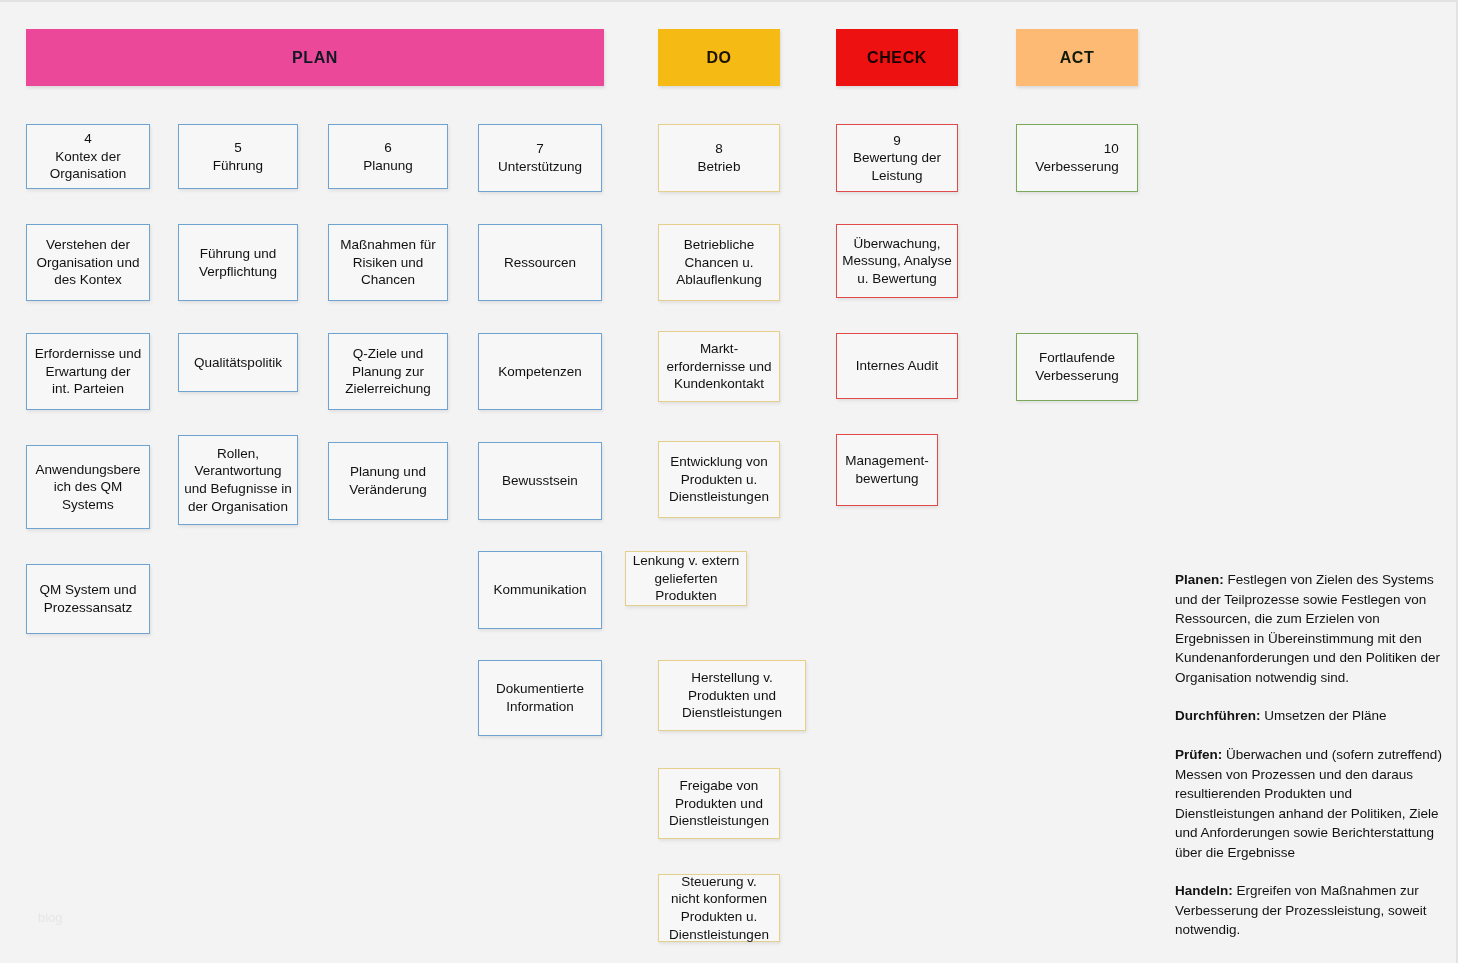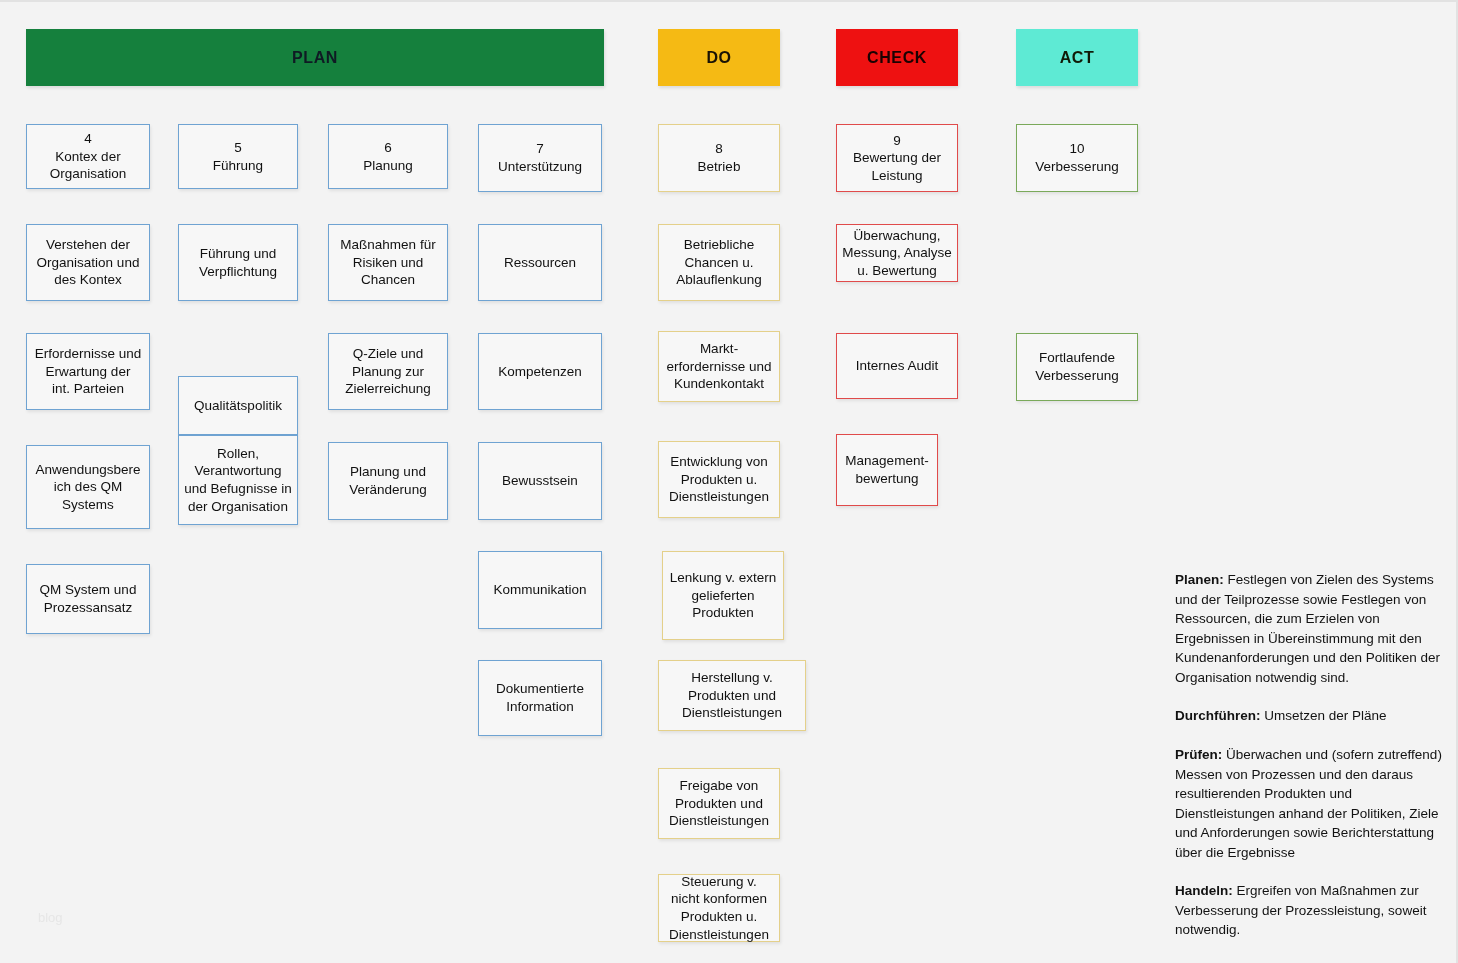--- a/index.html
+++ b/index.html
@@ -24,24 +24,24 @@
   .hdr {
     position: absolute;
     display: flex;
     align-items: center;
     justify-content: center;
     font-weight: bold;
     font-size: 16px;
     letter-spacing: 0.6px;
     box-shadow: 1px 2px 3px rgba(0,0,0,0.10);
   }
-  .hdr-plan  { left: 26px;   top: 27px; width: 578px; height: 57px; background: #15803d; color:#0f1a24; }
+  .hdr-plan  { left: 26px;   top: 27px; width: 578px; height: 57px; background: #ec4899; color:#0f1a24; }
   .hdr-do    { left: 658px;  top: 27px; width: 122px; height: 57px; background: #F5BA14; color:#191205; }
   .hdr-check { left: 836px;  top: 27px; width: 122px; height: 57px; background: #EE1111; color:#1b0202; }
-  .hdr-act   { left: 1016px; top: 27px; width: 122px; height: 57px; background: #5eead4; color:#101a07; }
+  .hdr-act   { left: 1016px; top: 27px; width: 122px; height: 57px; background: #fdba74; color:#101a07; }
 
   
   .cell {
     position: absolute;
     box-sizing: border-box;
     background: #f7f7f7;
     display: flex;
     align-items: center;
     justify-content: center;
     text-align: center;
@@ -101,21 +101,21 @@
   <div class="cell c-plan" style="left:26px;  top:562px; width:124px; height:70px;">QM System und
 Prozessansatz</div>
   <div class="cell c-plan" style="left:26px;  top:443px; width:124px; height:84px;">Anwendungsbere
 ich des QM
 Systems</div>
 
   <div class="cell c-plan" style="left:178px; top:122px; width:120px; height:65px;">5
 Führung</div>
   <div class="cell c-plan" style="left:178px; top:222px; width:120px; height:77px;">Führung und
 Verpflichtung</div>
-  <div class="cell c-plan" style="left:178px; top:331px; width:120px; height:59px;margin-top:43px;">Qualitätspolitik</div>
+  <div class="cell c-plan" style="left:178px; top:331px; width:120px; height:59px;">Qualitätspolitik</div>
   <div class="cell c-plan" style="left:178px; top:433px; width:120px; height:90px;">Rollen,
 Verantwortung
 und Befugnisse in
 der Organisation</div>
 
   <div class="cell c-plan" style="left:328px; top:122px; width:120px; height:65px;">6
 Planung</div>
   <div class="cell c-plan" style="left:328px; top:222px; width:120px; height:77px;">Maßnahmen für
 Risiken und
 Chancen</div>
@@ -138,45 +138,45 @@
 Betrieb</div>
   <div class="cell c-do" style="left:658px; top:222px; width:122px; height:77px;">Betriebliche
 Chancen u.
 Ablauflenkung</div>
   <div class="cell c-do" style="left:658px; top:329px; width:122px; height:71px;">Markt-
 erfordernisse und
 Kundenkontakt</div>
   <div class="cell c-do" style="left:658px; top:439px; width:122px; height:77px;">Entwicklung von
 Produkten u.
 Dienstleistungen</div>
-  <div class="cell c-do" style="left:662px; top:549px; width:122px; height:89px;">Lenkung v. extern
+  <div class="cell c-do" style="left:625px; top:549px; width:122px; height:55px;">Lenkung v. extern
 gelieferten
 Produkten</div>
   <div class="cell c-do" style="left:658px; top:658px; width:148px; height:71px;">Herstellung v.
 Produkten und
 Dienstleistungen</div>
   <div class="cell c-do" style="left:658px; top:766px; width:122px; height:71px;">Freigabe von
 Produkten und
 Dienstleistungen</div>
   <div class="cell c-do" style="left:658px; top:872px; width:122px; height:68px;">Steuerung v.
 nicht konformen
 Produkten u.
 Dienstleistungen</div>
 
   <div class="cell c-check" style="left:836px; top:122px; width:122px; height:68px;">9
 Bewertung der
 Leistung</div>
-  <div class="cell c-check" style="left:836px; top:222px; width:122px; height:58px;">Überwachung,
+  <div class="cell c-check" style="left:836px; top:222px; width:122px; height:74px;">Überwachung,
 Messung, Analyse
 u. Bewertung</div>
   <div class="cell c-check" style="left:836px; top:331px; width:122px; height:66px;">Internes Audit</div>
   <div class="cell c-check" style="left:836px; top:432px; width:102px; height:72px;">Management-
 bewertung</div>
 
-  <div class="cell c-act" style="left:1016px; top:122px; width:122px; height:68px;">10
+  <div class="cell c-act" style="left:1016px; top:122px; width:122px; height:68px;text-align:right;">10
 Verbesserung</div>
   <div class="cell c-act" style="left:1016px; top:331px; width:122px; height:68px;">Fortlaufende
 Verbesserung</div>
 
   <div id="desc">
     <p><b>Planen:</b><span> Festlegen von Zielen des Systems und der Teilprozesse sowie Festlegen von Ressourcen, die zum Erzielen von Ergebnissen in Übereinstimmung mit den Kundenanforderungen und den Politiken der Organisation notwendig sind.</span></p>
     <p><b>Durchführen:</b><span> Umsetzen der Pläne</span></p>
     <p><b>Prüfen:</b><span> Überwachen und (sofern zutreffend) Messen von Prozessen und den daraus resultierenden Produkten und Dienstleistungen anhand der Politiken, Ziele und Anforderungen sowie Berichterstattung über die Ergebnisse</span></p>
     <p><b>Handeln:</b><span> Ergreifen von Maßnahmen zur Verbesserung der Prozessleistung, soweit notwendig.</span></p>
   </div>

